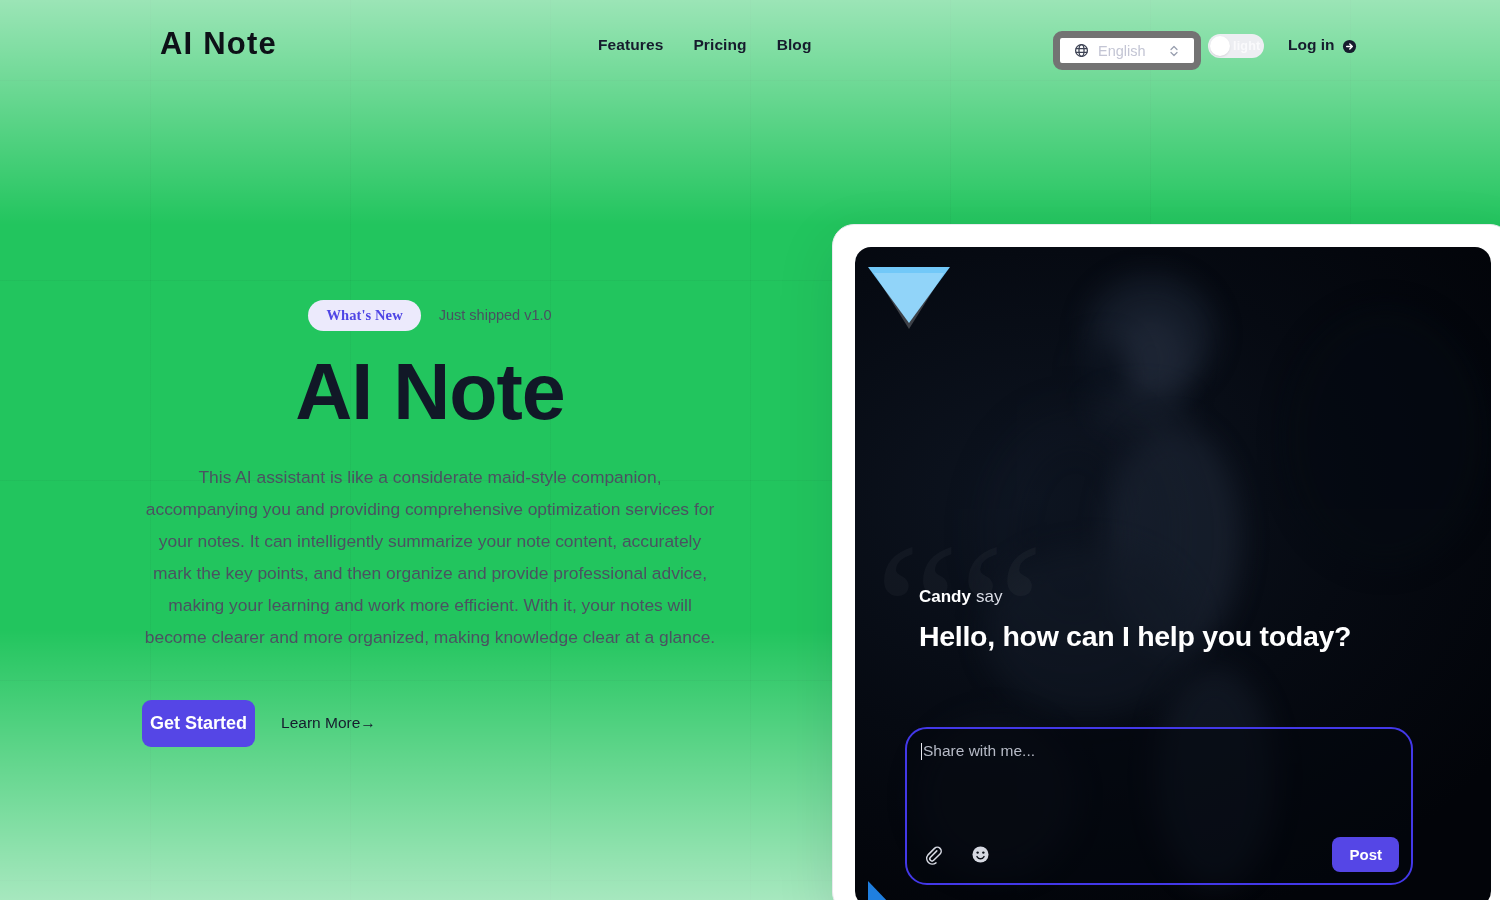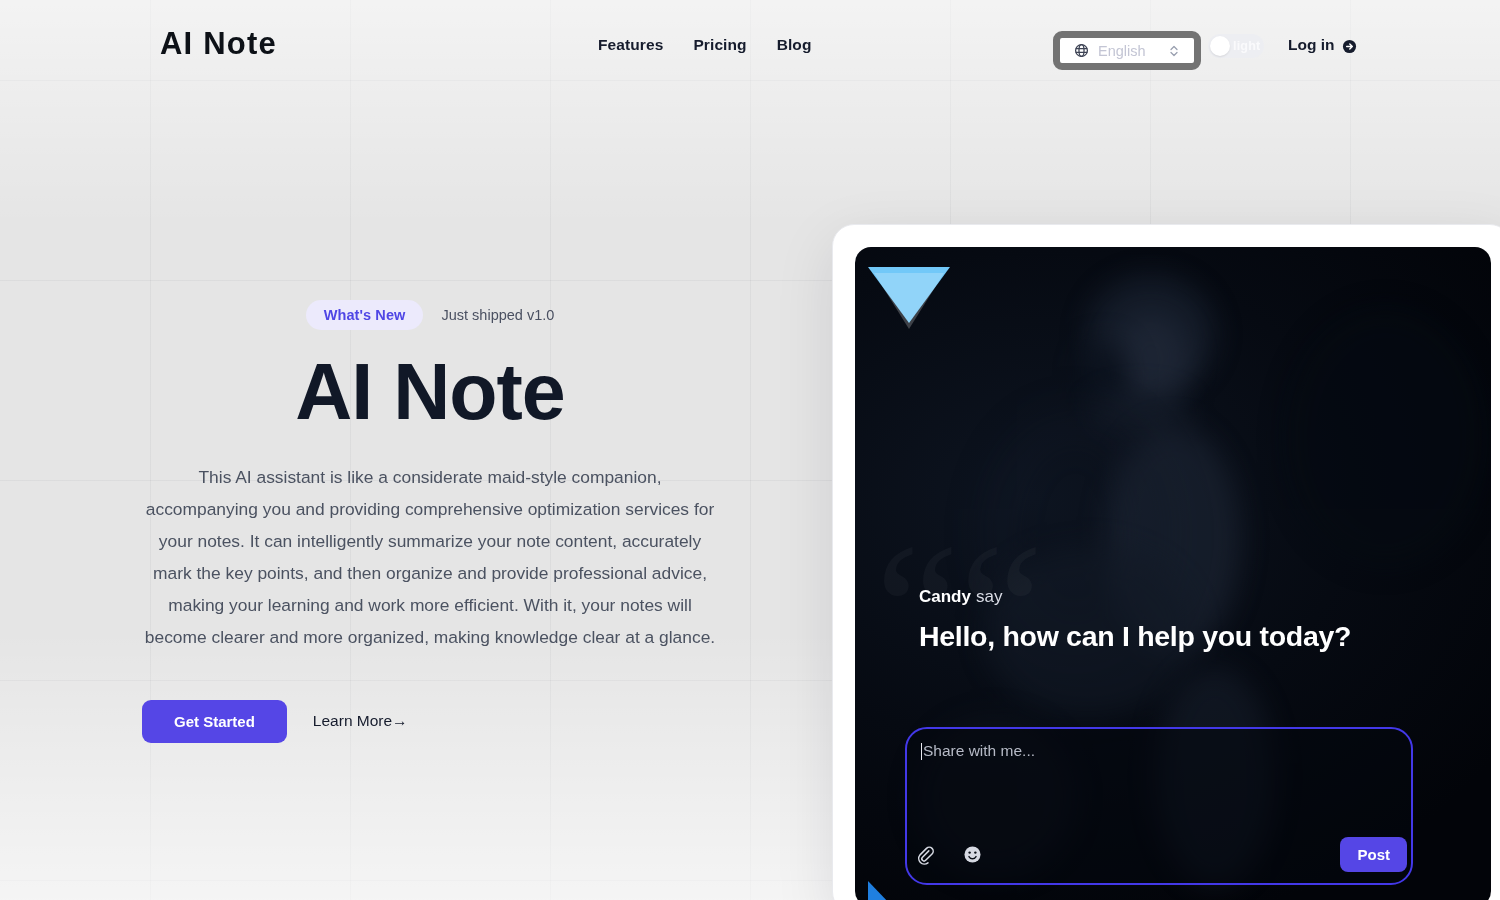--- a/index.html
+++ b/index.html
@@ -9,21 +9,21 @@
     height: 900px;
     overflow: hidden;
     background: #ffffff;
     font-family: "Liberation Sans", sans-serif;
   }
 
   #root {
     position: relative;
     width: 1500px;
     height: 900px;
-    background: #e5e5e5;
+    background: #22c55e;
     overflow: hidden;
   }
 
   
   .bg-grid {
     position: absolute;
     left: 0; top: 0;
     width: 1500px; height: 900px;
     background-image:
       linear-gradient(to right, rgba(15,23,42,0.045) 1px, transparent 1px),
@@ -158,20 +158,21 @@
   }
   .badge {
     background: #eceafc;
     color: #4f46e5;
     font-size: 14.5px;
     font-weight: bold;
     border-radius: 999px;
     padding: 7px 18px;
     letter-spacing: .1px;
     cursor: pointer;
+    font-family: Liberation Serif, serif;
   }
   .badge-note {
     font-size: 14.5px;
     color: #4a5061;
   }
 
   .hero-title {
     margin-top: 22px;
     text-align: center;
     font-size: 79px;
@@ -191,25 +192,25 @@
 
   .cta-row {
     margin-top: 47px;
     display: flex;
     align-items: center;
     gap: 26px;
   }
   .btn-primary {
     background: #5546e6;
     color: #ffffff;
-    font-size: 15px;
+    font-size: 18px;
     font-weight: bold;
     border: none;
     border-radius: 9px;
-    padding: 13px 32px;
+    padding: 13px 8px;
     cursor: pointer;
     font-family: "Liberation Sans", sans-serif;
   }
   .btn-ghost {
     background: transparent;
     border: none;
     font-size: 15.5px;
     font-weight: normal;
     color: #161c2d;
     cursor: pointer;
@@ -327,21 +328,21 @@
     height: 17px;
     background: #e9eaf0;
     margin-right: 1px;
   }
   .composer-bar {
     position: absolute;
     left: 0; right: 0; bottom: 0;
     height: 58px;
     display: flex;
     align-items: center;
-    padding: 0 4px;
+    padding: 0 12px;
   }
   .icon-btn {
     width: 26px; height: 26px;
     color: #d6d9e2;
     cursor: pointer;
     display: flex; align-items: center; justify-content: center;
   }
   .icon-btn + .icon-btn { margin-left: 22px; }
   .post-btn {
     margin-left: auto;

